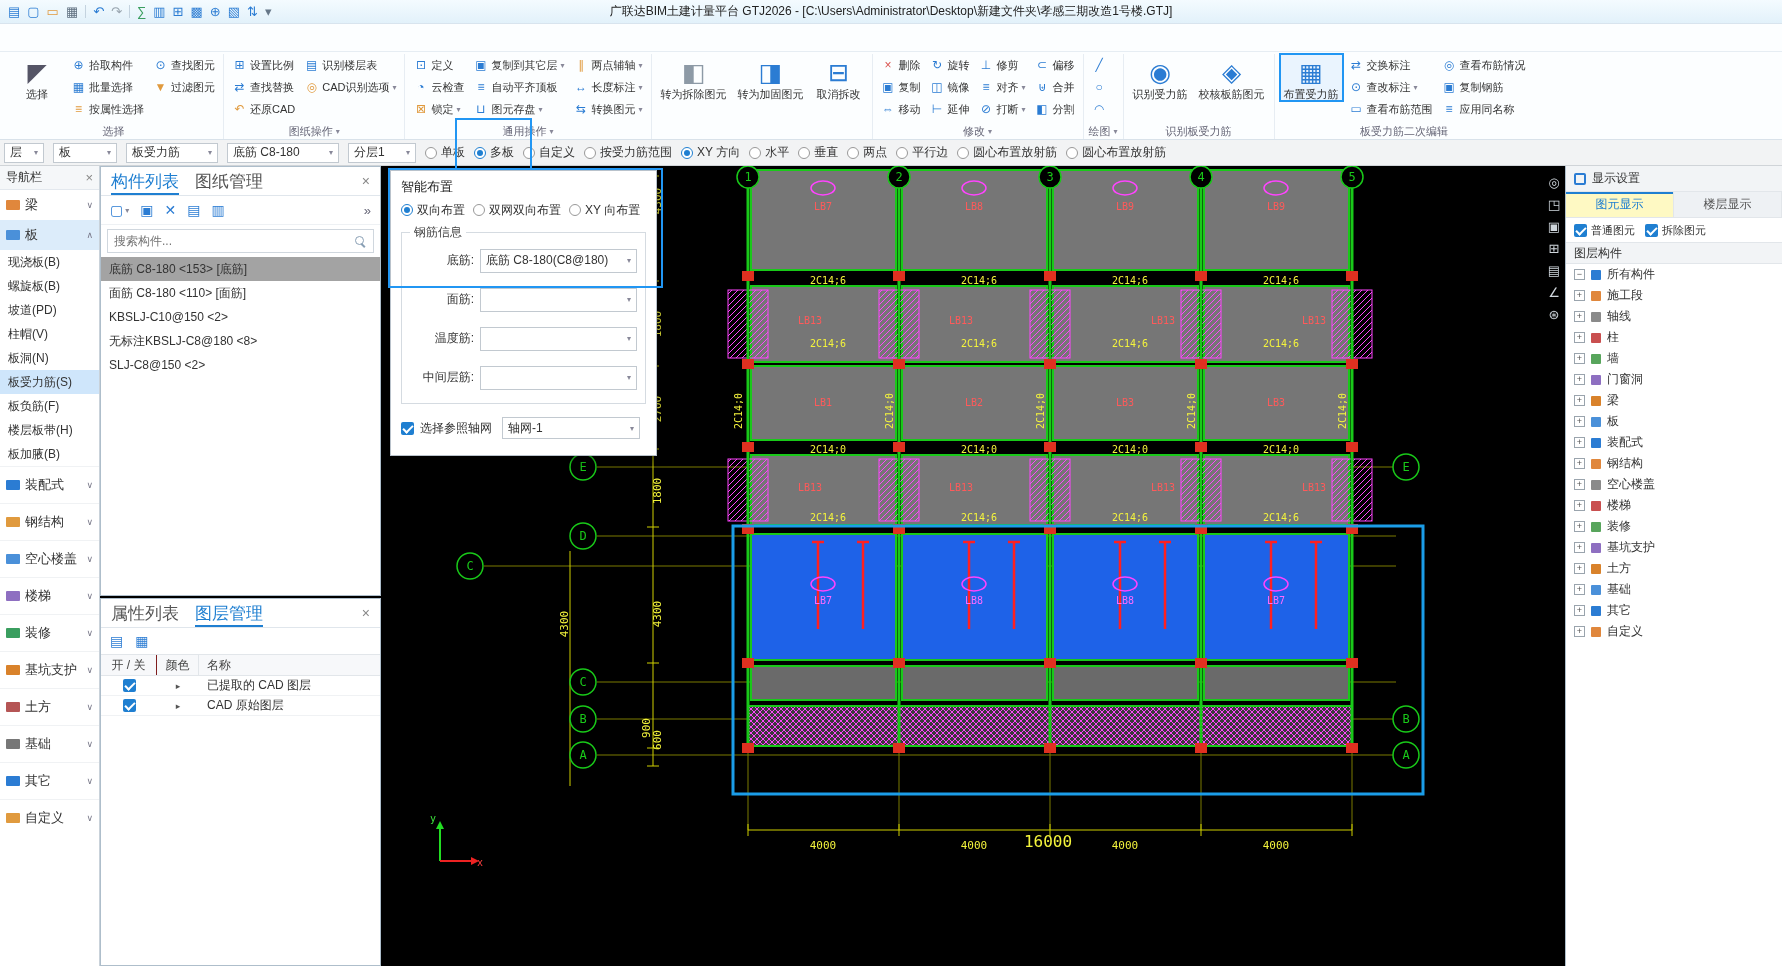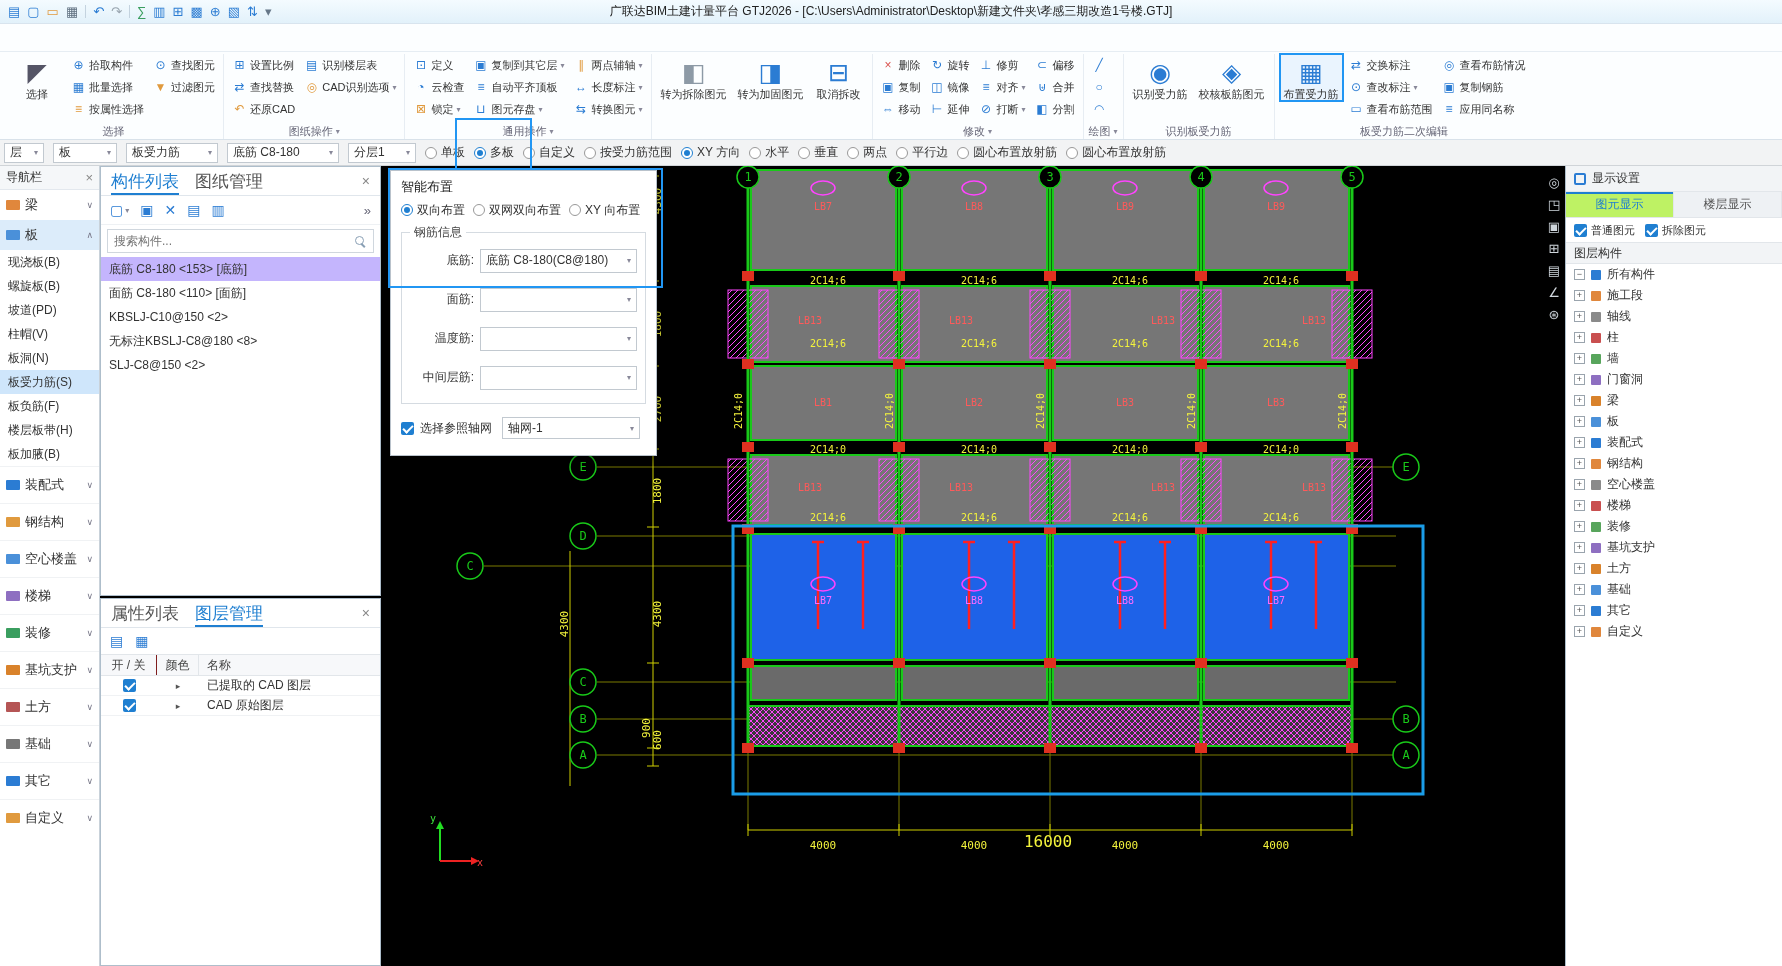--- a/index.html
+++ b/index.html
@@ -68,21 +68,21 @@
 .ptab{font-size:17px;color:#555;height:100%;display:flex;align-items:center;position:relative;cursor:default;white-space:nowrap}
 .ptab.active{color:#1f7fd1}
 .ptab.active::after{content:"";position:absolute;left:0;right:0;bottom:0;height:2px;background:#1f7fd1}
 .pclose{margin-left:auto;color:#888;font-size:14px;cursor:default}
 .cp-tools{height:29px;display:flex;align-items:center;gap:11px;padding:0 9px;border-bottom:1px solid #eef1f4;flex:none}
 .cp-tools .ti{font-size:14px;color:#2b7cd3;cursor:default;display:flex;align-items:center;gap:2px}
 .cp-tools .more{margin-left:auto;color:#667;font-size:13px}
 .cp-search{height:24px;margin:4px 6px;border:1px solid #d0d7de;display:flex;align-items:center;padding:0 6px;flex:none}
 .cp-search input{flex:1;border:none;outline:none;font-size:12px;color:#333}
 .cp-item{height:24px;display:flex;align-items:center;padding:0 8px;font-size:12px;white-space:nowrap;cursor:default}
-.cp-item.sel{background:#c4b5fd}
+.cp-item.sel{background:#a3a3a3}
 
 #layer-panel{position:absolute;left:100px;top:598px;width:281px;height:368px;background:#fff;border:1px solid #aebecb;display:flex;flex-direction:column;z-index:10}
 .lp-icons{height:26px;display:flex;align-items:center;gap:12px;padding:0 9px;flex:none}
 .lp-icons .ti{font-size:14px;color:#2b7cd3}
 .lp-hrow{display:flex;height:22px;background:#f7f8fa;border-top:1px solid #e2e6ea;border-bottom:1px solid #e2e6ea;font-size:12px;color:#444;align-items:center;flex:none}
 .lp-c1{width:56px;display:flex;align-items:center;justify-content:center;border-right:1px solid #7f1d1d;height:100%}
 .lp-c2{width:42px;display:flex;align-items:center;justify-content:center;border-right:1px solid #e2e6ea;height:100%}
 .lp-c3{flex:1;display:flex;align-items:center;padding-left:8px;height:100%}
 .lp-row{display:flex;height:20px;align-items:center;border-bottom:1px solid #f0f2f4;font-size:12px;flex:none}
 .cbx{width:13px;height:13px;background:#1f7fd1;border-radius:2px;position:relative;display:inline-block;flex:none}
@@ -98,21 +98,21 @@
 .dlg-field .fl{width:64px;text-align:right;font-size:12px;color:#333;flex:none;white-space:nowrap}
 .dlg-field .combo{flex:1;height:24px}
 .dlg-axis{display:flex;align-items:center;gap:6px;margin-top:13px;font-size:12px}
 .dlg-axis .combo{width:138px;height:22px;margin-left:4px}
 
 #right-panel{position:absolute;left:1565px;top:166px;width:217px;height:800px;background:#fff;border-left:1px solid #aebecb;display:flex;flex-direction:column;z-index:10;overflow:hidden}
 .rp-head{height:26px;background:#f2f4f6;display:flex;align-items:center;gap:6px;padding:0 8px;font-size:12px;border-bottom:1px solid #e2e6ea;flex:none}
 .rp-ic{width:12px;height:12px;border:2px solid #2b7cd3;border-radius:2px;flex:none}
 .rp-tabs{height:26px;display:flex;border-bottom:1px solid #e2e6ea;flex:none}
 .rp-tab{flex:1;display:flex;align-items:center;justify-content:center;font-size:12px;background:#eef1f4;color:#555;border-right:1px solid #e2e6ea;cursor:default}
-.rp-tab.active{background:#bef264;color:#1f7fd1;box-shadow:inset 0 2px 0 #1f7fd1}
+.rp-tab.active{background:#fef9c3;color:#1f7fd1;box-shadow:inset 0 2px 0 #1f7fd1}
 .rp-checks{height:24px;display:flex;align-items:center;gap:10px;padding:0 8px;font-size:11px;flex:none}
 .rp-check{display:flex;align-items:center;gap:4px;white-space:nowrap}
 .rp-section{height:22px;background:#f2f4f6;display:flex;align-items:center;padding:0 8px;font-size:12px;border-top:1px solid #e2e6ea;border-bottom:1px solid #e2e6ea;flex:none}
 .rp-node{height:21px;display:flex;align-items:center;gap:6px;padding:0 8px;font-size:12px;cursor:default}
 .pm{width:11px;height:11px;border:1px solid #9aa4ad;display:flex;align-items:center;justify-content:center;font-size:9px;line-height:1;color:#555;background:#fff;flex:none}
 .nic{width:10px;height:10px;border-radius:1px;flex:none}
 
 .hlbox{position:absolute;border:2px solid #2196f3;pointer-events:none;z-index:50}
 #hl1{left:455px;top:118px;width:77px;height:52px}
 #hl2{left:388px;top:168px;width:275px;height:120px}

